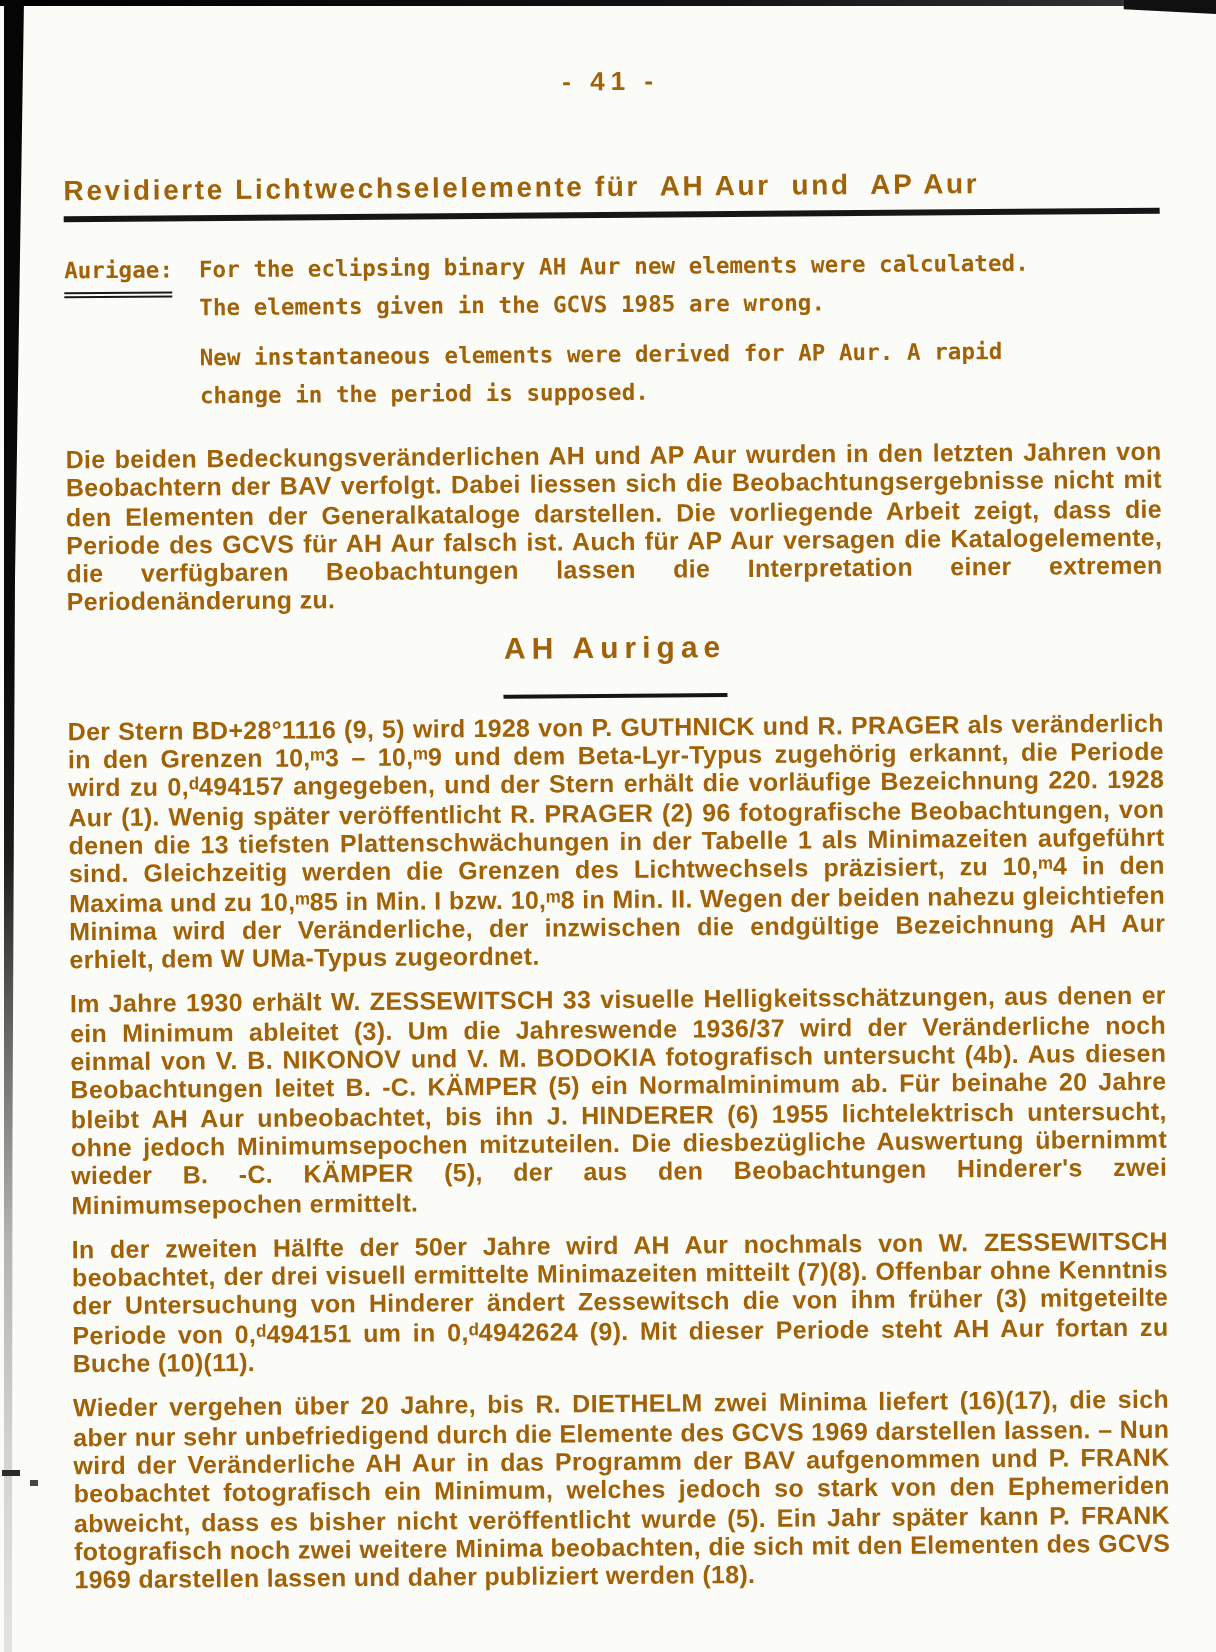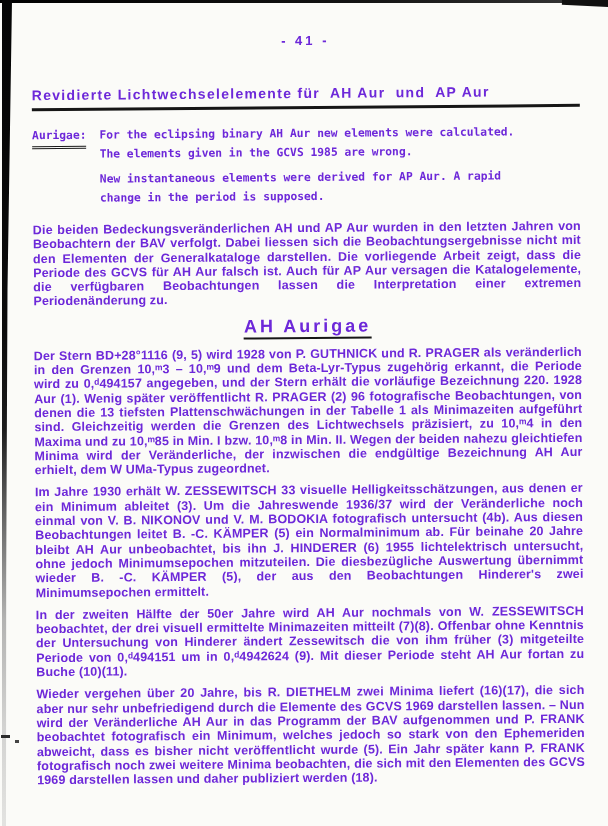--- a/index.html
+++ b/index.html
@@ -2,21 +2,21 @@
 <html><head>
 <meta charset="utf-8">
 <style>
   html,body{margin:0;padding:0;background:#e8e8e4;}
   .page{
     position:relative;
     width:608px;height:826px;
     background:#fbfbf8;
     overflow:hidden;
     font-family:"Liberation Sans","DejaVu Sans",sans-serif;
-    color:#6d28d9;
+    color:#a16207;
   }
   
   .top-line{
     position:absolute;top:0;left:0;width:100%;height:3px;
     background:linear-gradient(to right,#000 0%,#141414 60%,#2a2a2a 85%,#3a3a3a 100%);
   }
   .left-band{
     position:absolute;top:0;left:2px;width:10px;height:826px;
     background:linear-gradient(to bottom,
       #050505 0%,#0b0b0b 40%,#1c1c1c 52%,
@@ -73,23 +73,23 @@
     letter-spacing:.15px;
     text-align:justify;
   }
   .intro{margin-top:15px;}
   .heading-wrap{
     margin:9px 0 2px 0;
     text-align:center;
   }
   .section-heading{
     display:inline-block;
-    font-size:18px;font-weight:700;letter-spacing:3px;
+    font-size:15px;font-weight:700;letter-spacing:3px;
     border-bottom:2px solid #161616;
-    padding-bottom:0;
+    padding-bottom:14px;
   }
 </style>
 </head>
 <body>
 
 <div class="page">
 
   <div class="top-line"></div>
   <div class="left-band"></div>
   <div class="corner-mark"></div>

